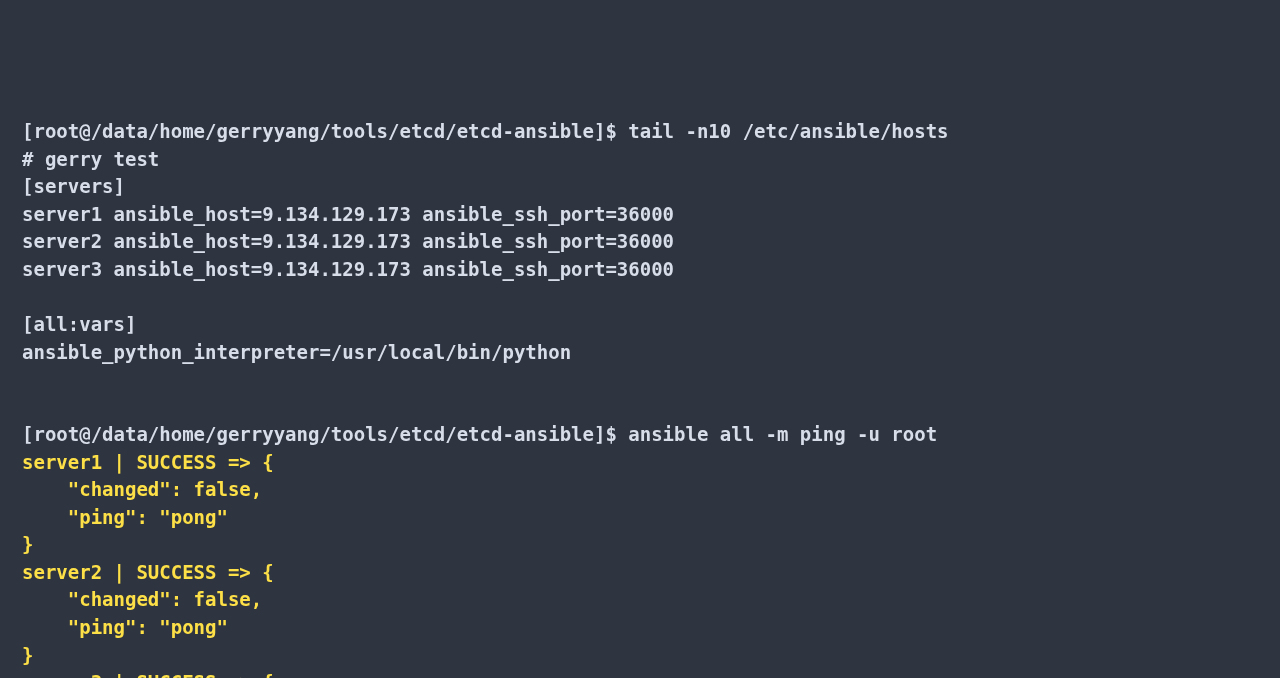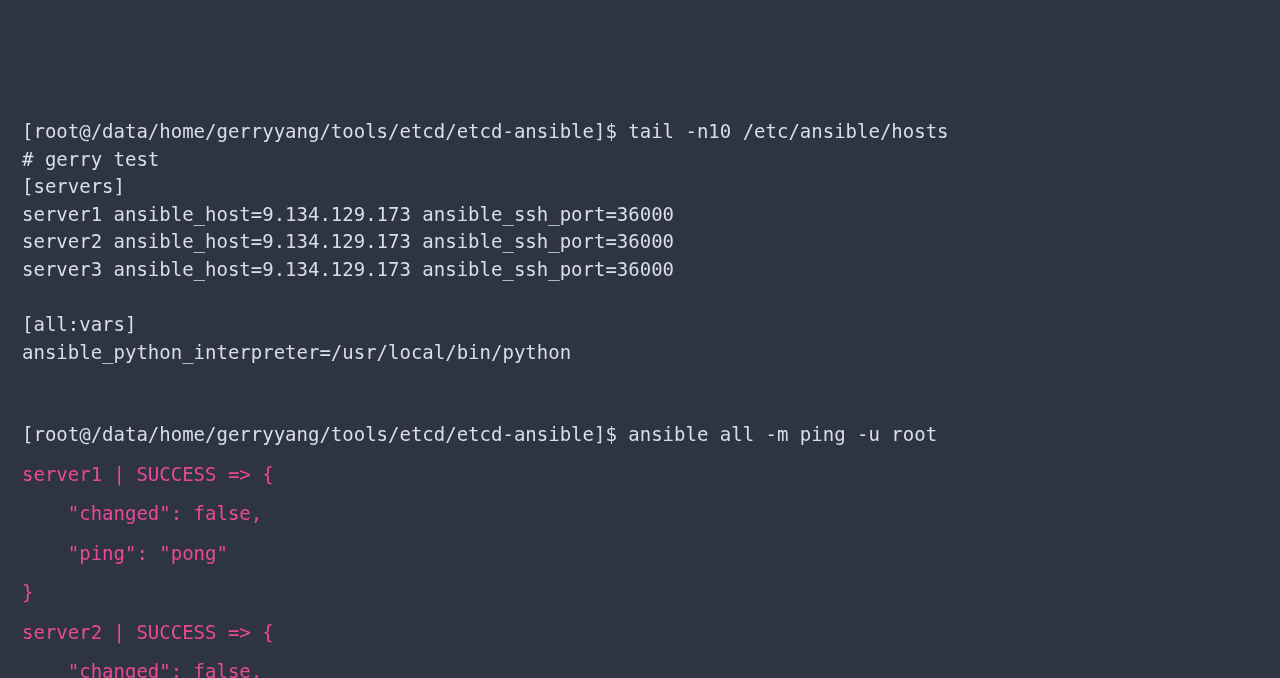--- a/index.html
+++ b/index.html
@@ -17,25 +17,25 @@
       white-space: pre;
       overflow: hidden;
     }
     .terminal {
       padding-left: 22px;
     }
     .output-default {
       color: #d8dee9;
     }
     .output-green {
-      color: #ec4899;
-      margin-top: 12px;
+      color: #fde047;
     }
     .line {
       display: block;
+      font-weight: bold;
     }
   </style>
 </head>
 <body>
 
 
 
 <div class="terminal" id="terminal-container"><span class="line output-default">[root@/data/home/gerryyang/tools/etcd/etcd-ansible]$ tail -n10 /etc/ansible/hosts</span><span class="line output-default"># gerry test</span><span class="line output-default">[servers]</span><span class="line output-default">server1 ansible_host=9.134.129.173 ansible_ssh_port=36000</span><span class="line output-default">server2 ansible_host=9.134.129.173 ansible_ssh_port=36000</span><span class="line output-default">server3 ansible_host=9.134.129.173 ansible_ssh_port=36000</span><span class="line output-default"> </span><span class="line output-default">[all:vars]</span><span class="line output-default">ansible_python_interpreter=/usr/local/bin/python</span><span class="line output-default"> </span><span class="line output-default"> </span><span class="line output-default">[root@/data/home/gerryyang/tools/etcd/etcd-ansible]$ ansible all -m ping -u root</span><span class="line output-green">server1 | SUCCESS =&gt; {</span><span class="line output-green">    "changed": false,</span><span class="line output-green">    "ping": "pong"</span><span class="line output-green">}</span><span class="line output-green">server2 | SUCCESS =&gt; {</span><span class="line output-green">    "changed": false,</span><span class="line output-green">    "ping": "pong"</span><span class="line output-green">}</span><span class="line output-green">server3 | SUCCESS =&gt; {</span></div>
 
 

